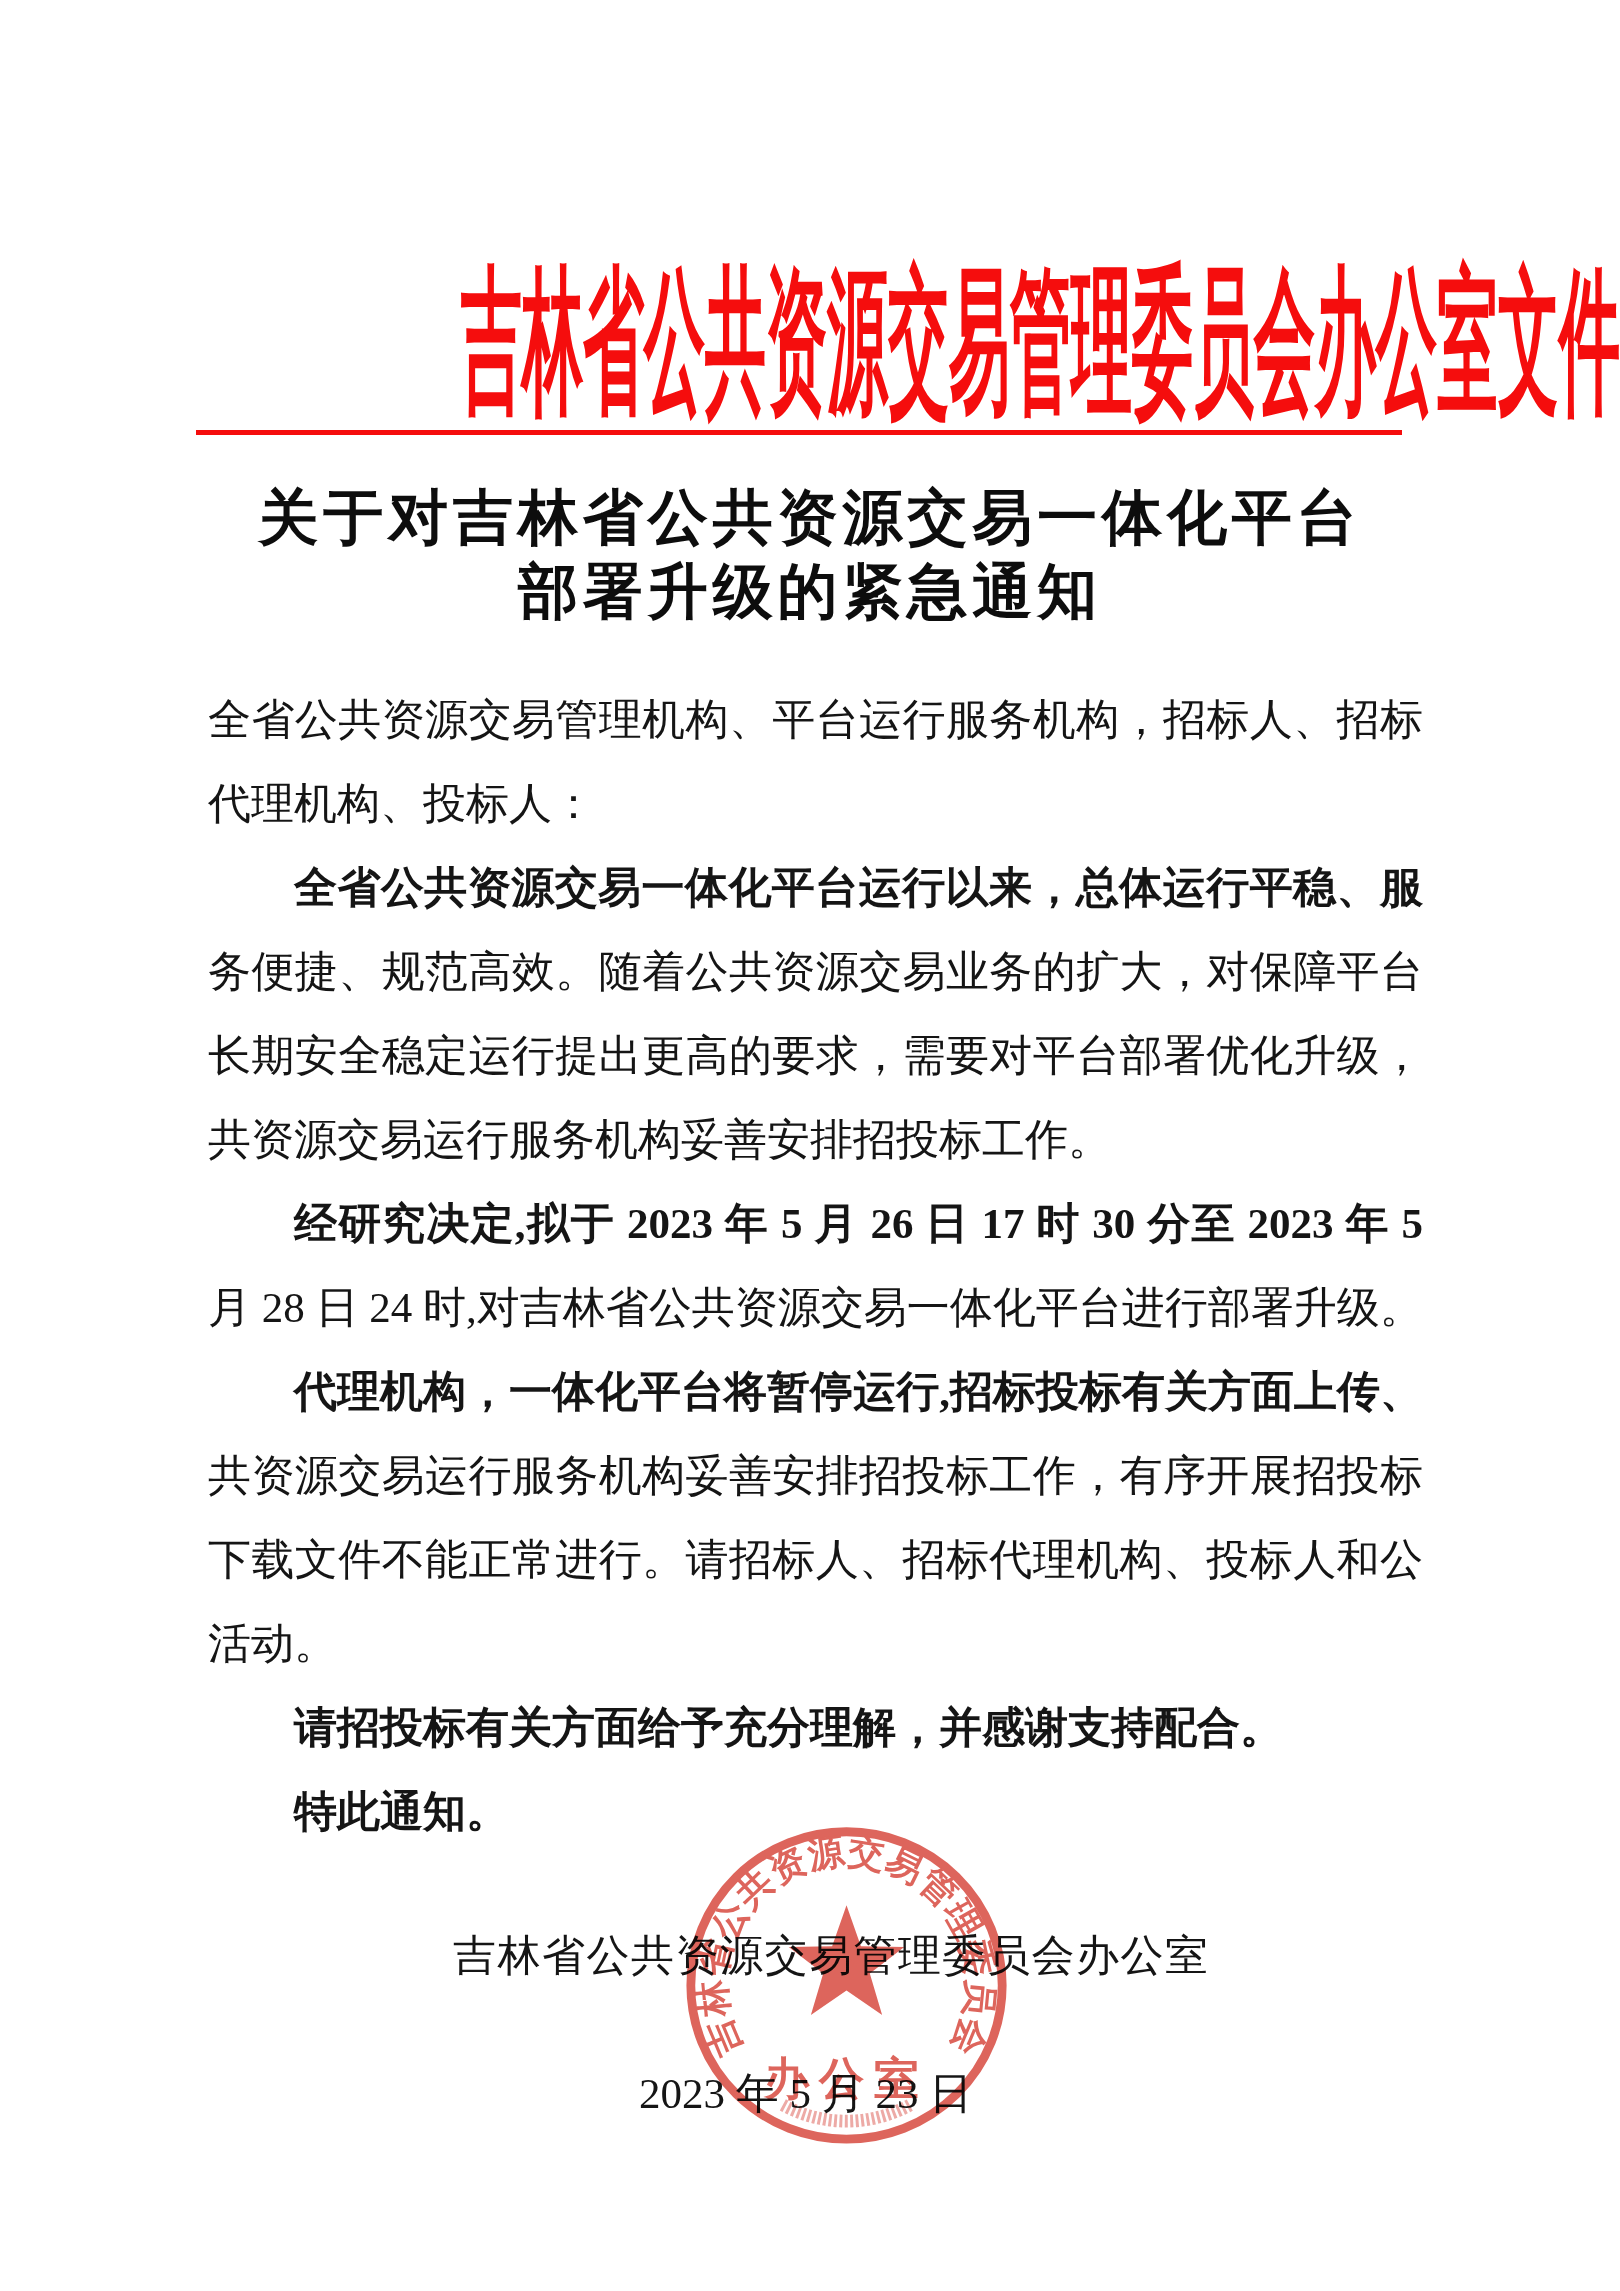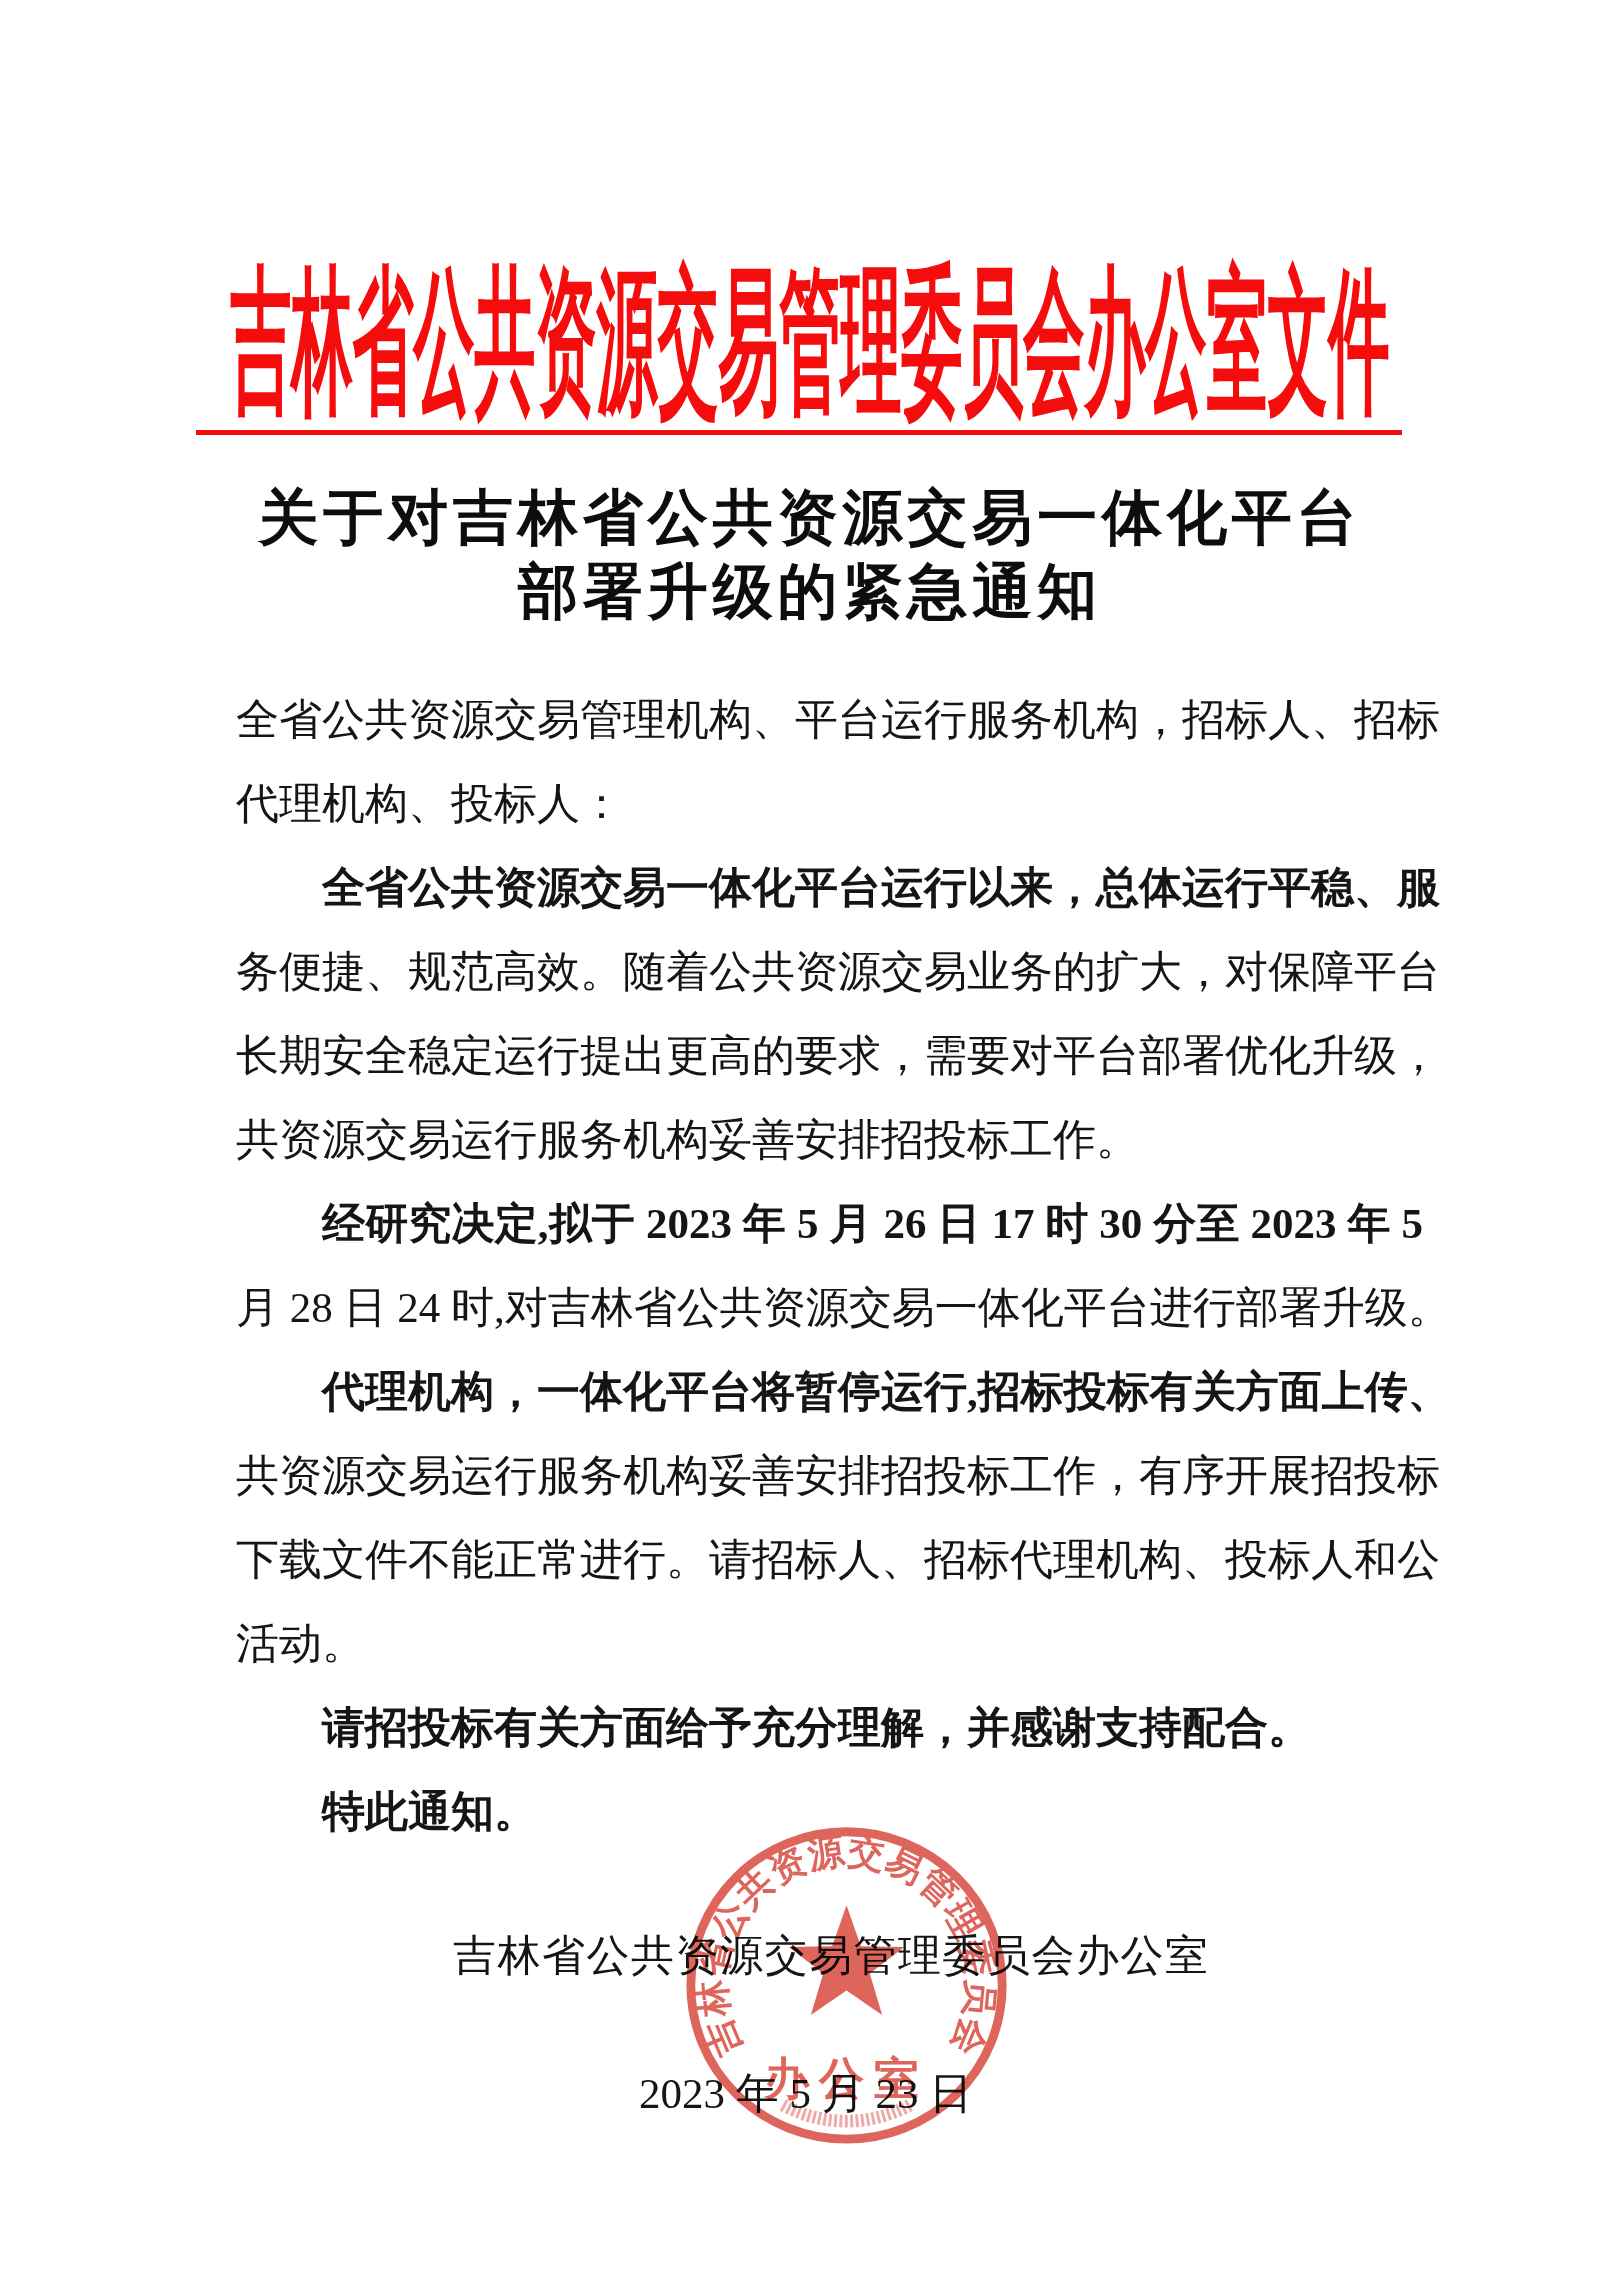--- a/index.html
+++ b/index.html
@@ -15,21 +15,21 @@
     color: #151515;
   }
 
   
   .banner-wrap {
     position: absolute;
     left: 0; right: 0; top: 257px;
     height: 173px;
     display: flex;
     align-items: center;
-    justify-content: center;
+    justify-content: flex-end;
   }
   .banner-text {
     display: inline-block;
     font-family: "Liberation Sans", "DejaVu Sans", sans-serif;
     font-weight: 900;
     font-size: 61px;
     letter-spacing: 0px;
     white-space: nowrap;
     color: #f50d0d;
     transform: scaleY(2.6);
@@ -65,21 +65,20 @@
     font-size: 43px;
     color: #151515;
   }
   .bline {
     height: 84px;
     line-height: 84px;
     white-space: nowrap;
     text-align: justify;
     text-align-last: justify;
     overflow: visible;
-    margin-left: 28px;
   }
   .bline.lastline {
     text-align-last: left;
   }
   .bline.indent {
     text-indent: 86px;
     font-weight: bold;
   }
 
   

